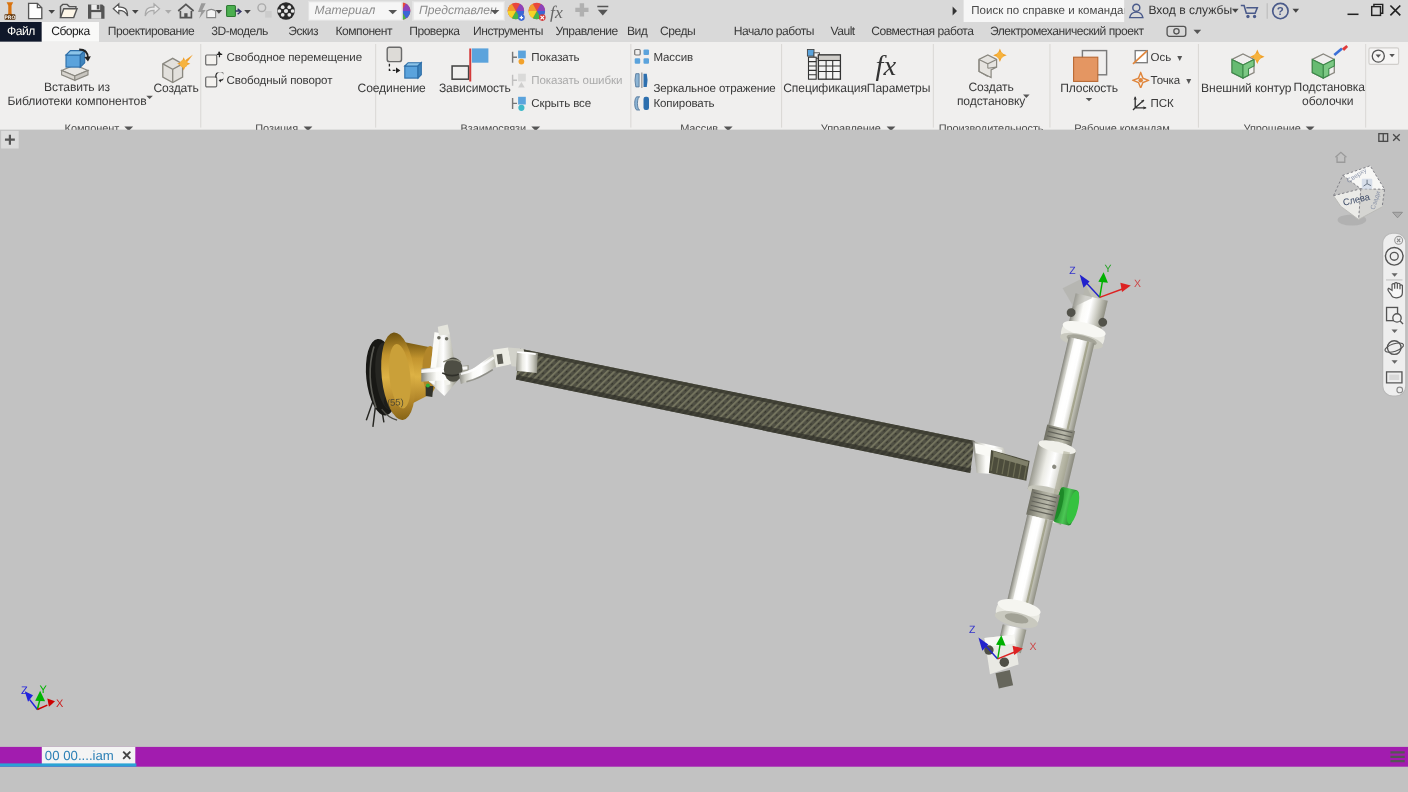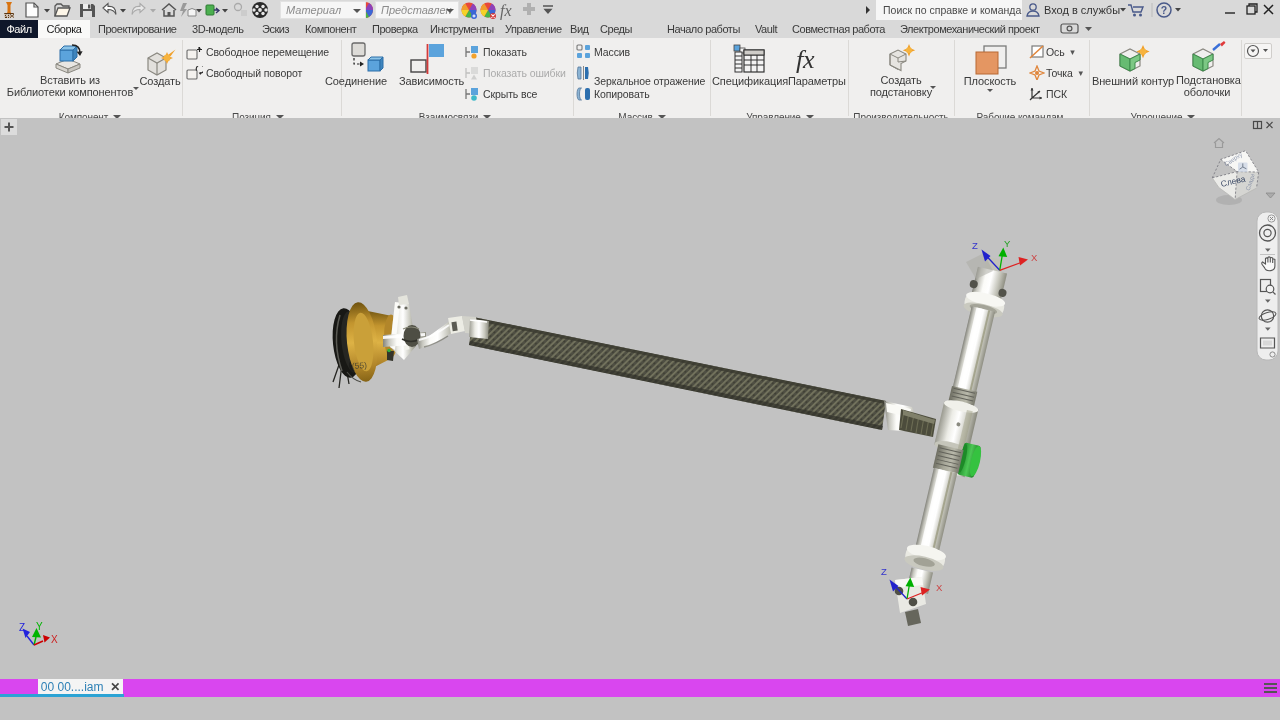--- a/index.html
+++ b/index.html
@@ -19,21 +19,21 @@
 
 #ribbon{position:absolute;left:0;top:38px;width:1280px;height:80px;background:#f0efee;font-size:11px;letter-spacing:-0.1px;color:#3a3a3a}
 #ribbon .sep{position:absolute;top:2px;height:76px;width:1px;background:#dbd9d6}
 .glabel{position:absolute;top:72px;height:14px;font-size:10px;letter-spacing:-0.1px;color:#4a4a4a;white-space:nowrap;display:flex;align-items:center;justify-content:center}
 .glabel .gar{display:inline-block;margin-left:5px;width:0;height:0;border-left:4px solid transparent;border-right:4px solid transparent;border-top:4px solid #555}
 .bigbtn{position:absolute;display:flex;flex-direction:column;align-items:center;text-align:center;line-height:13px}
 .srow{position:absolute;height:14px;display:flex;align-items:center;white-space:nowrap;font-size:10.5px;letter-spacing:-0.1px}
 
 #viewport{position:absolute;left:0;top:118px;width:1280px;height:561px;background:#c2c2c2}
 
-#doctabs{position:absolute;left:0;top:679px;width:1280px;height:18px;background:#d946ef}
+#doctabs{position:absolute;left:0;top:679px;width:1280px;height:18px;background:#a21caf}
 #dtab{position:absolute;left:38px;top:0;width:85px;height:16px;background:#f4f4f4;color:#2e81b6;font-size:12px;display:flex;align-items:center;justify-content:center}
 #dtabline{position:absolute;left:0;top:15px;width:124px;height:3px;background:#2ba3d4}
 
 #statusbar{position:absolute;left:0;top:697px;width:1280px;height:23px;background:#efefef;font-size:13px;color:#3c3c3c}
 </style></head>
 <body>
 <div id="app">
 
 <div id="titlebar">
   <svg class="tbsvg" width="1280" height="20" style="position:absolute;left:0;top:0">

